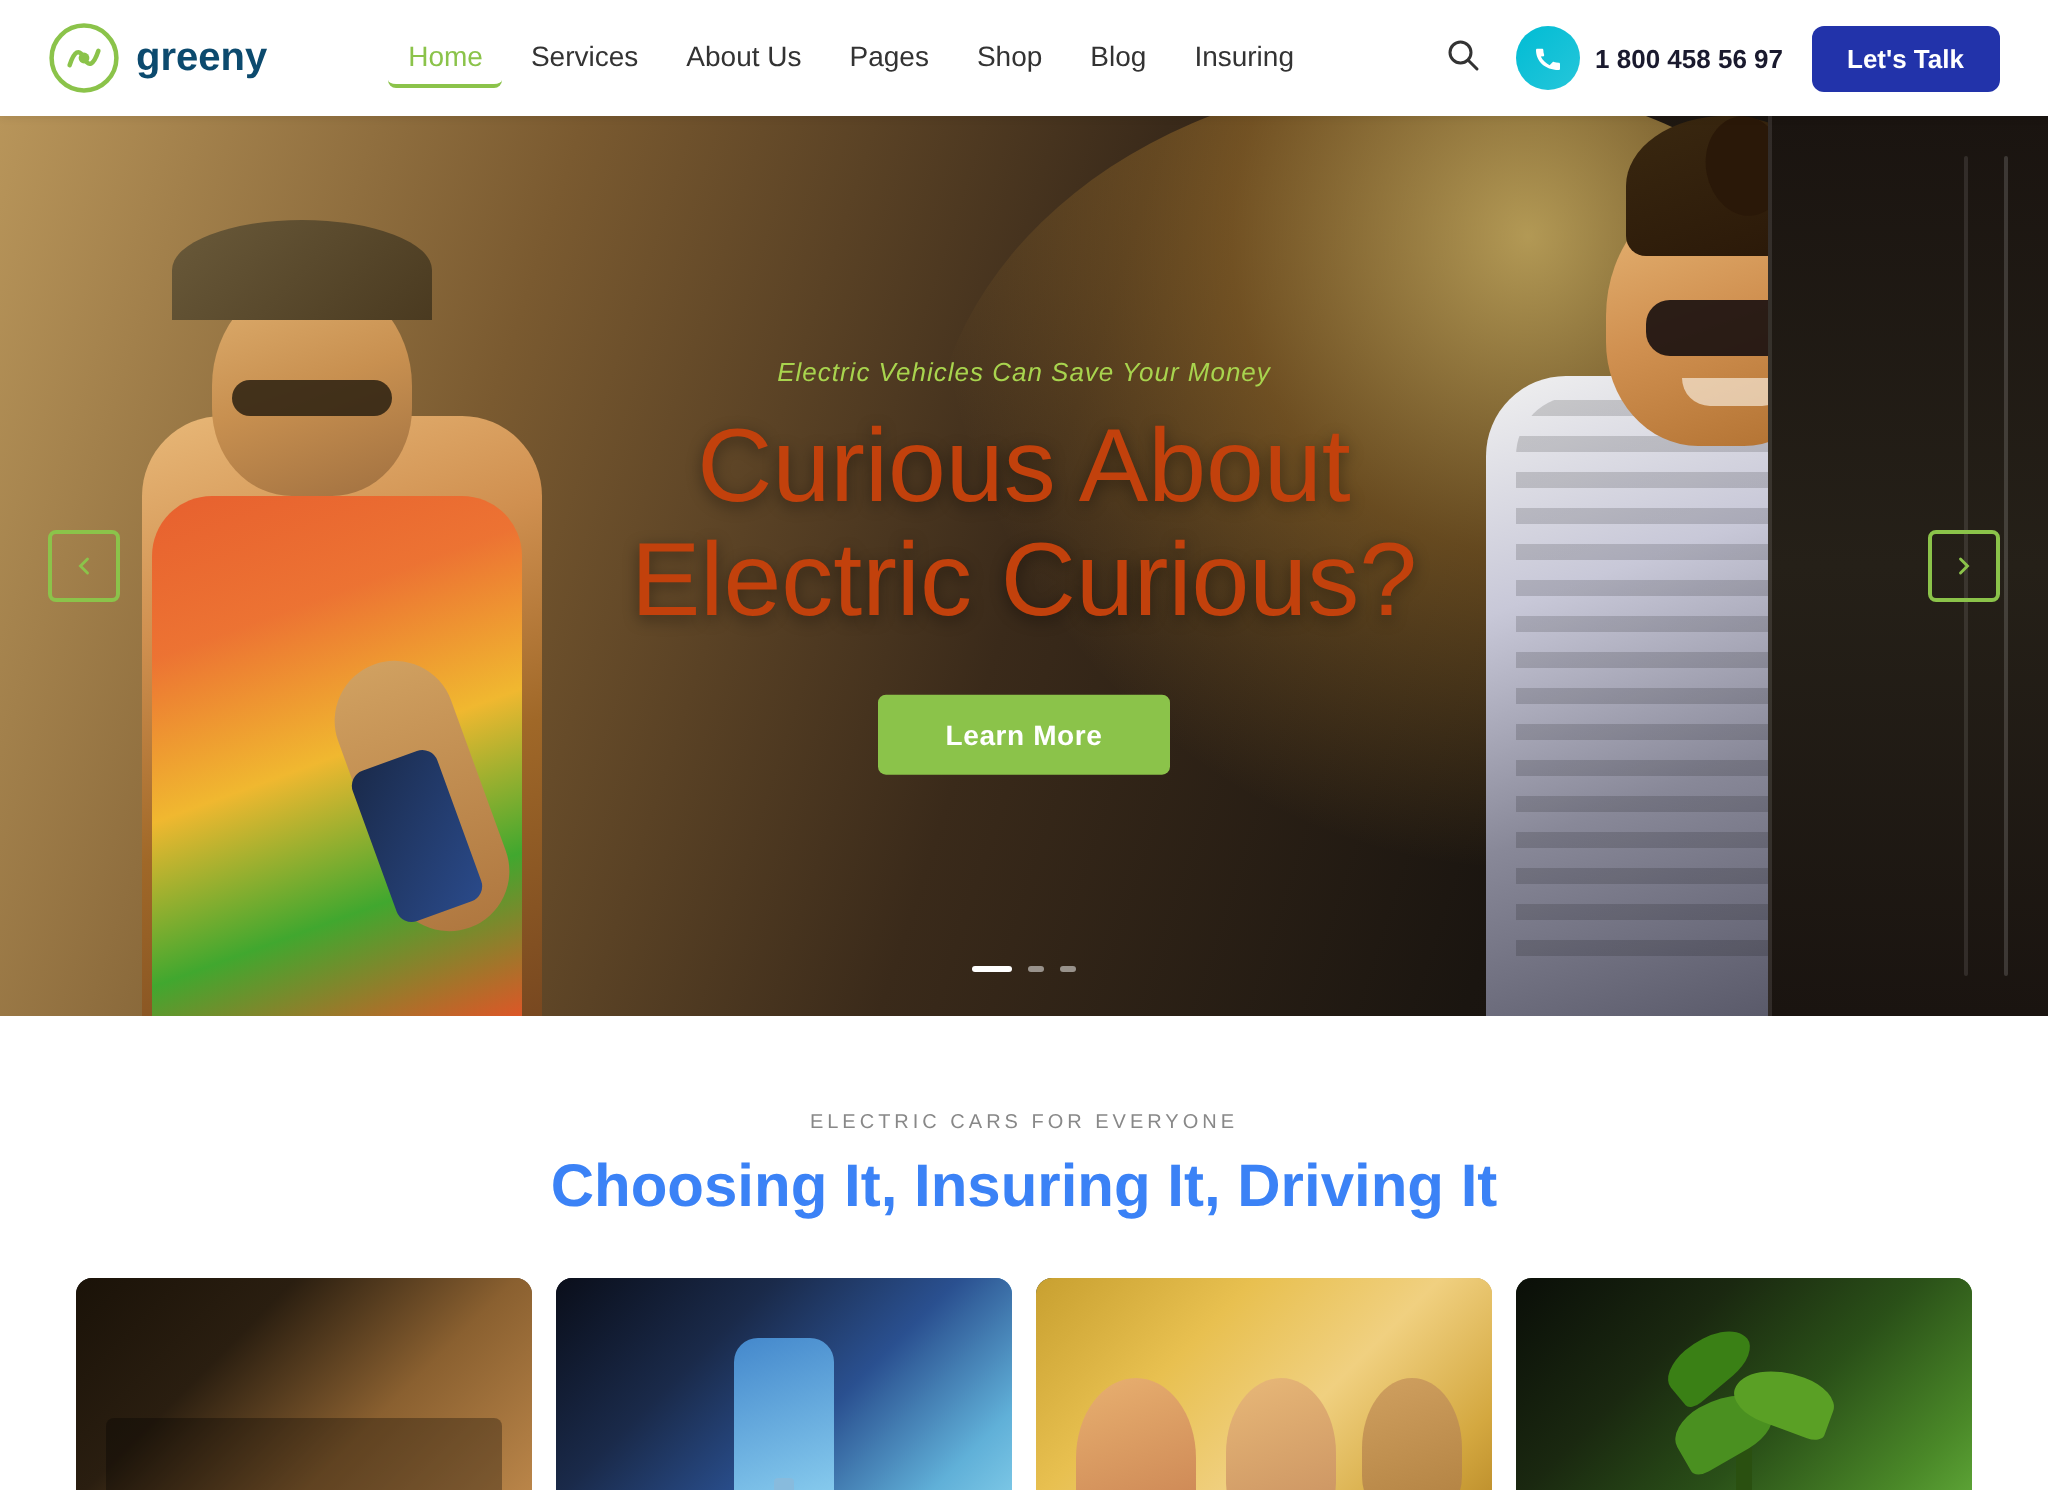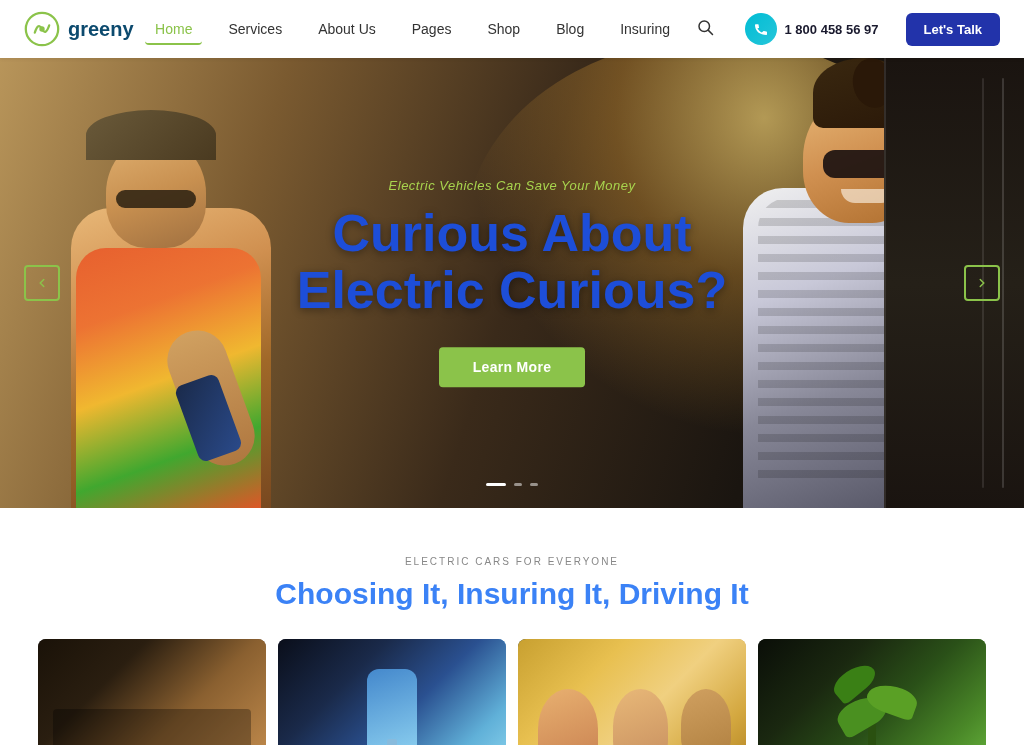--- a/index.html
+++ b/index.html
@@ -28,39 +28,39 @@
       height: 36px;
     }
     .logo-text {
       font-size: 20px;
       font-weight: 700;
       color: #0c4a6e;
     }
     .navbar-nav {
       display: flex;
       align-items: center;
-      gap: 16px;
+      gap: 4px;
       list-style: none;
     }
     .navbar-nav li a {
       text-decoration: none;
       font-size: 14px;
       color: #333;
       padding: 6px 10px;
       border-radius: 4px;
       transition: color 0.2s;
     }
     .navbar-nav li.active a {
       color: #8bc34a;
       border-bottom: 2px solid #8bc34a;
     }
     .navbar-right {
       display: flex;
       align-items: center;
-      gap: 27px;
+      gap: 14px;
     }
     .search-icon-btn {
       background: none;
       border: none;
       cursor: pointer;
       color: #333;
       font-size: 16px;
       padding: 4px;
     }
     .phone-group {
@@ -155,23 +155,23 @@
       width: 600px;
     }
     .hero-subtitle {
       color: #a8d44e;
       font-size: 13px;
       font-style: italic;
       margin-bottom: 12px;
       letter-spacing: 0.5px;
     }
     .hero-title {
-      color: #1d4ed8;
+      color: #c2410c;
       font-size: 52px;
-      font-weight: 700;
+      font-weight: 400;
       line-height: 1.1;
       margin-bottom: 28px;
       text-shadow: 0 2px 8px rgba(0,0,0,0.4);
     }
     .hero-learn-btn {
       background: #8bc34a;
       color: #fff;
       border: none;
       padding: 12px 34px;
       border-radius: 4px;

